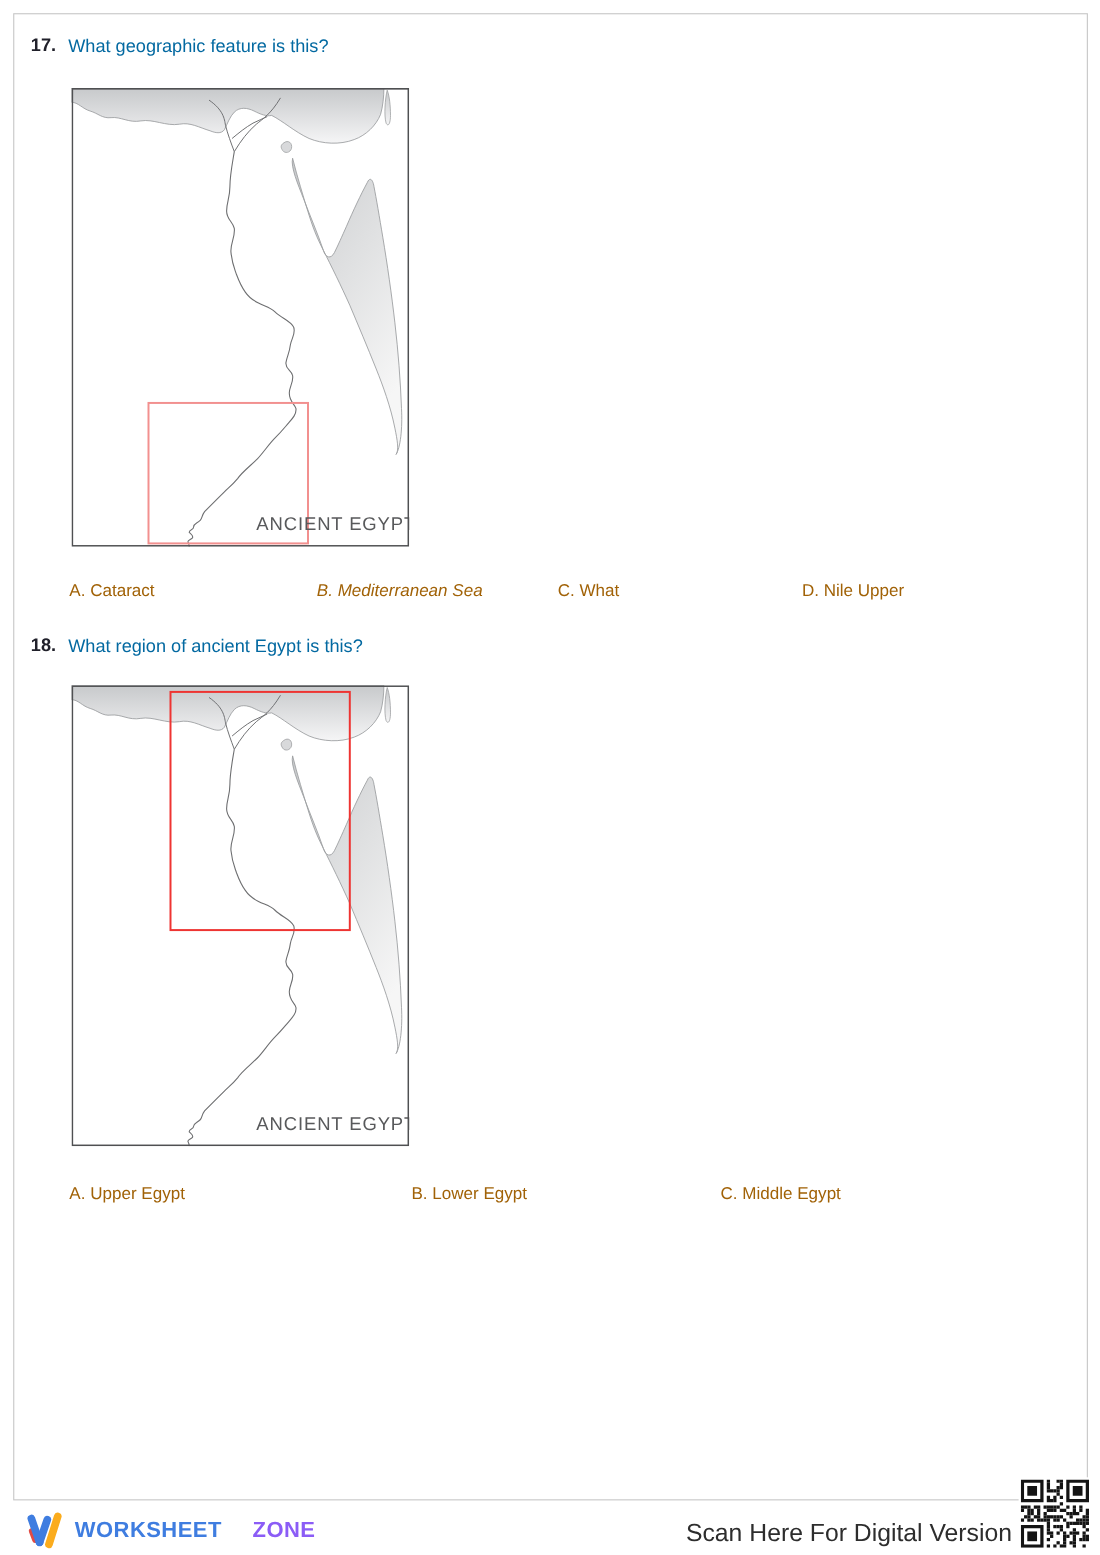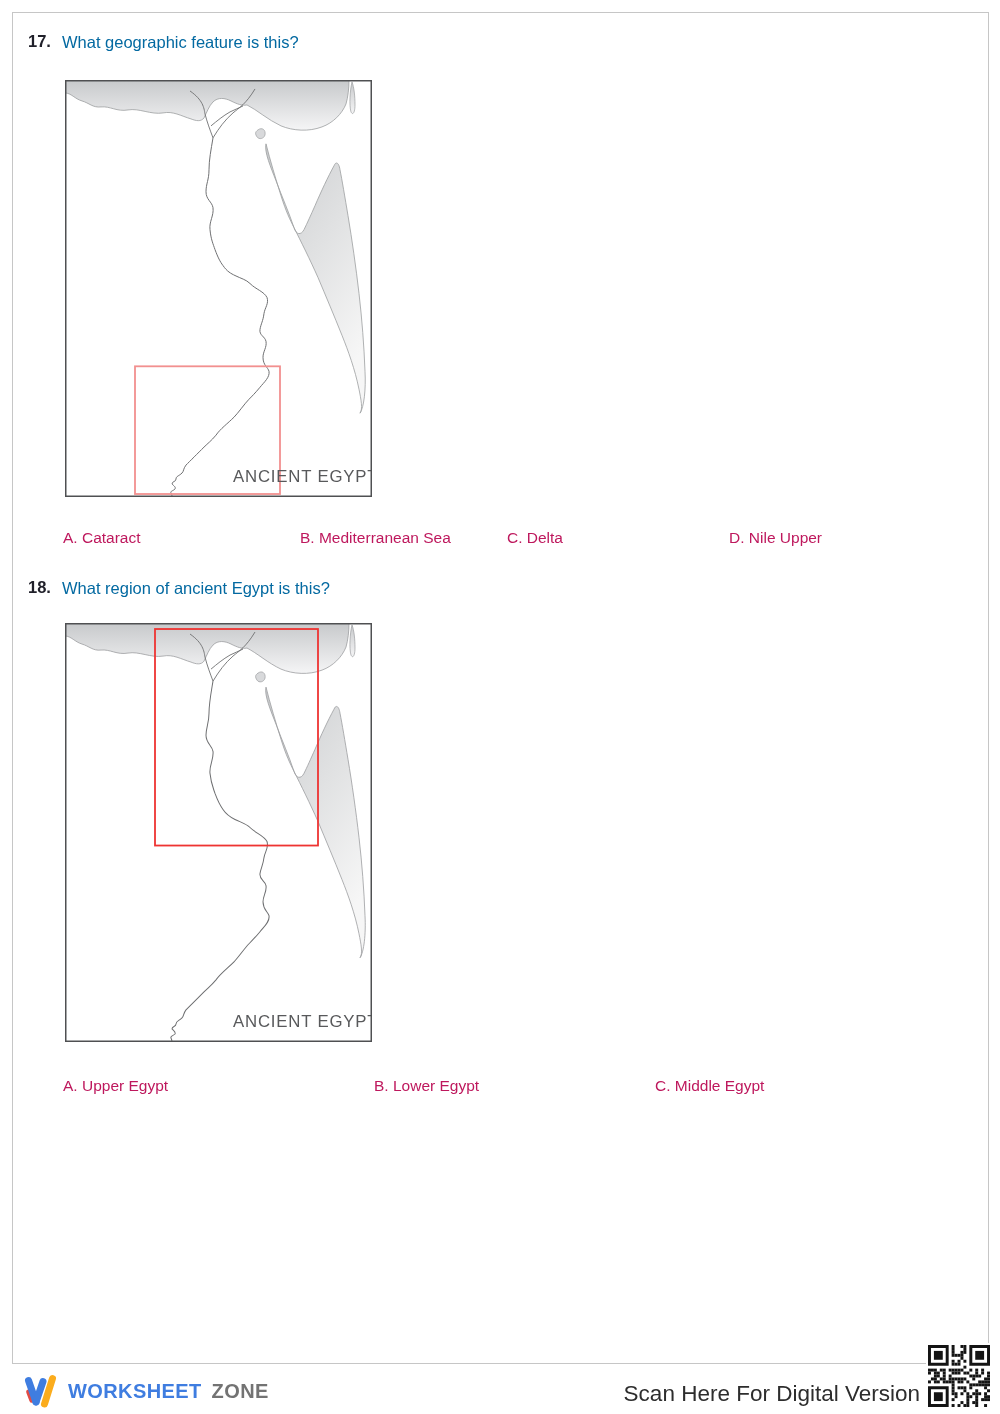--- a/index.html
+++ b/index.html
@@ -11,30 +11,30 @@
     border:1px solid #c6c6c6; }
 
   .q-number { position:absolute; font-size:16.5px; font-weight:bold; color:#20202a; }
   .q-text   { position:absolute; font-size:16.5px; color:#0369a1; }
 
   .map-holder { position:absolute; left:65px; width:307px; }
   #map-q17 { top:80px;  height:417px; }
   #map-q18 { top:623px; height:419px; }
   .map-holder svg { width:100%; height:100%; display:block; }
 
-  .opt { position:absolute; font-size:15.5px; color:#be185d; white-space:nowrap; cursor:default; }
+  .opt { position:absolute; font-size:15.5px; color:#a16207; white-space:nowrap; cursor:default; }
   .row17 { top:529px; }
   .row18 { top:1077px; }
 
   
   .brand { position:absolute; left:22px; top:1372px; height:38px;
     display:flex; align-items:center; gap:7px; }
   .brand-word { font-size:20px; font-weight:800; letter-spacing:0.4px; }
   .brand-word.primary { color:#3f7de0; margin-left:2px; }
-  .brand-word.secondary { color:#737373; margin-left:3px; }
+  .brand-word.secondary { color:#8b5cf6; margin-left:21px; }
 
   .scan-text { position:absolute; left:520px; top:1381px; width:400px;
     text-align:right; font-size:22.5px; color:#2d2d2d; }
 
   .qr { position:absolute; left:926px; top:1343px; width:66px; height:68px;
     background:#ffffff; padding:2px; }
   .qr svg { width:62px; height:62px; display:block; }
 </style>
 </head>
 <body>
@@ -98,22 +98,22 @@
 
     <rect x="70" y="287" width="145" height="128" fill="none" stroke="#f2908f" stroke-width="1.8"></rect>
 
     <text x="168" y="403" font-size="16.8" letter-spacing="0.8" fill="#58595b">ANCIENT EGYPT</text>
 
     <rect x="0.75" y="0.75" width="305.5" height="416.5" fill="none" stroke="#4f5052" stroke-width="1.5"></rect>
   </svg>
     </div>
 
   <span class="opt row17" style="left:63px;">A. Cataract</span>
-  <span class="opt row17" style="left:300px;">B. Mediterranean Sea</span>
-  <span class="opt row17" style="left:507px;">C. Delta</span>
+  <span class="opt row17" style="left:288px;font-style:italic;">B. Mediterranean Sea</span>
+  <span class="opt row17" style="left:507px;">C. What</span>
   <span class="opt row17" style="left:729px;">D. Nile Upper</span>
 
   <span class="q-number" style="left:28px; top:578px;">18.</span>
   <span class="q-text" style="left:62px; top:579px;">What region of ancient Egypt is this?</span>
 
   <div class="map-holder" id="map-q18">
       <svg viewBox="0 0 307 418" preserveAspectRatio="none">
     <defs>
       <linearGradient id="medGrad" x1="0" y1="0" x2="0" y2="1">
         <stop offset="0" stop-color="#c7c9cb"></stop>

